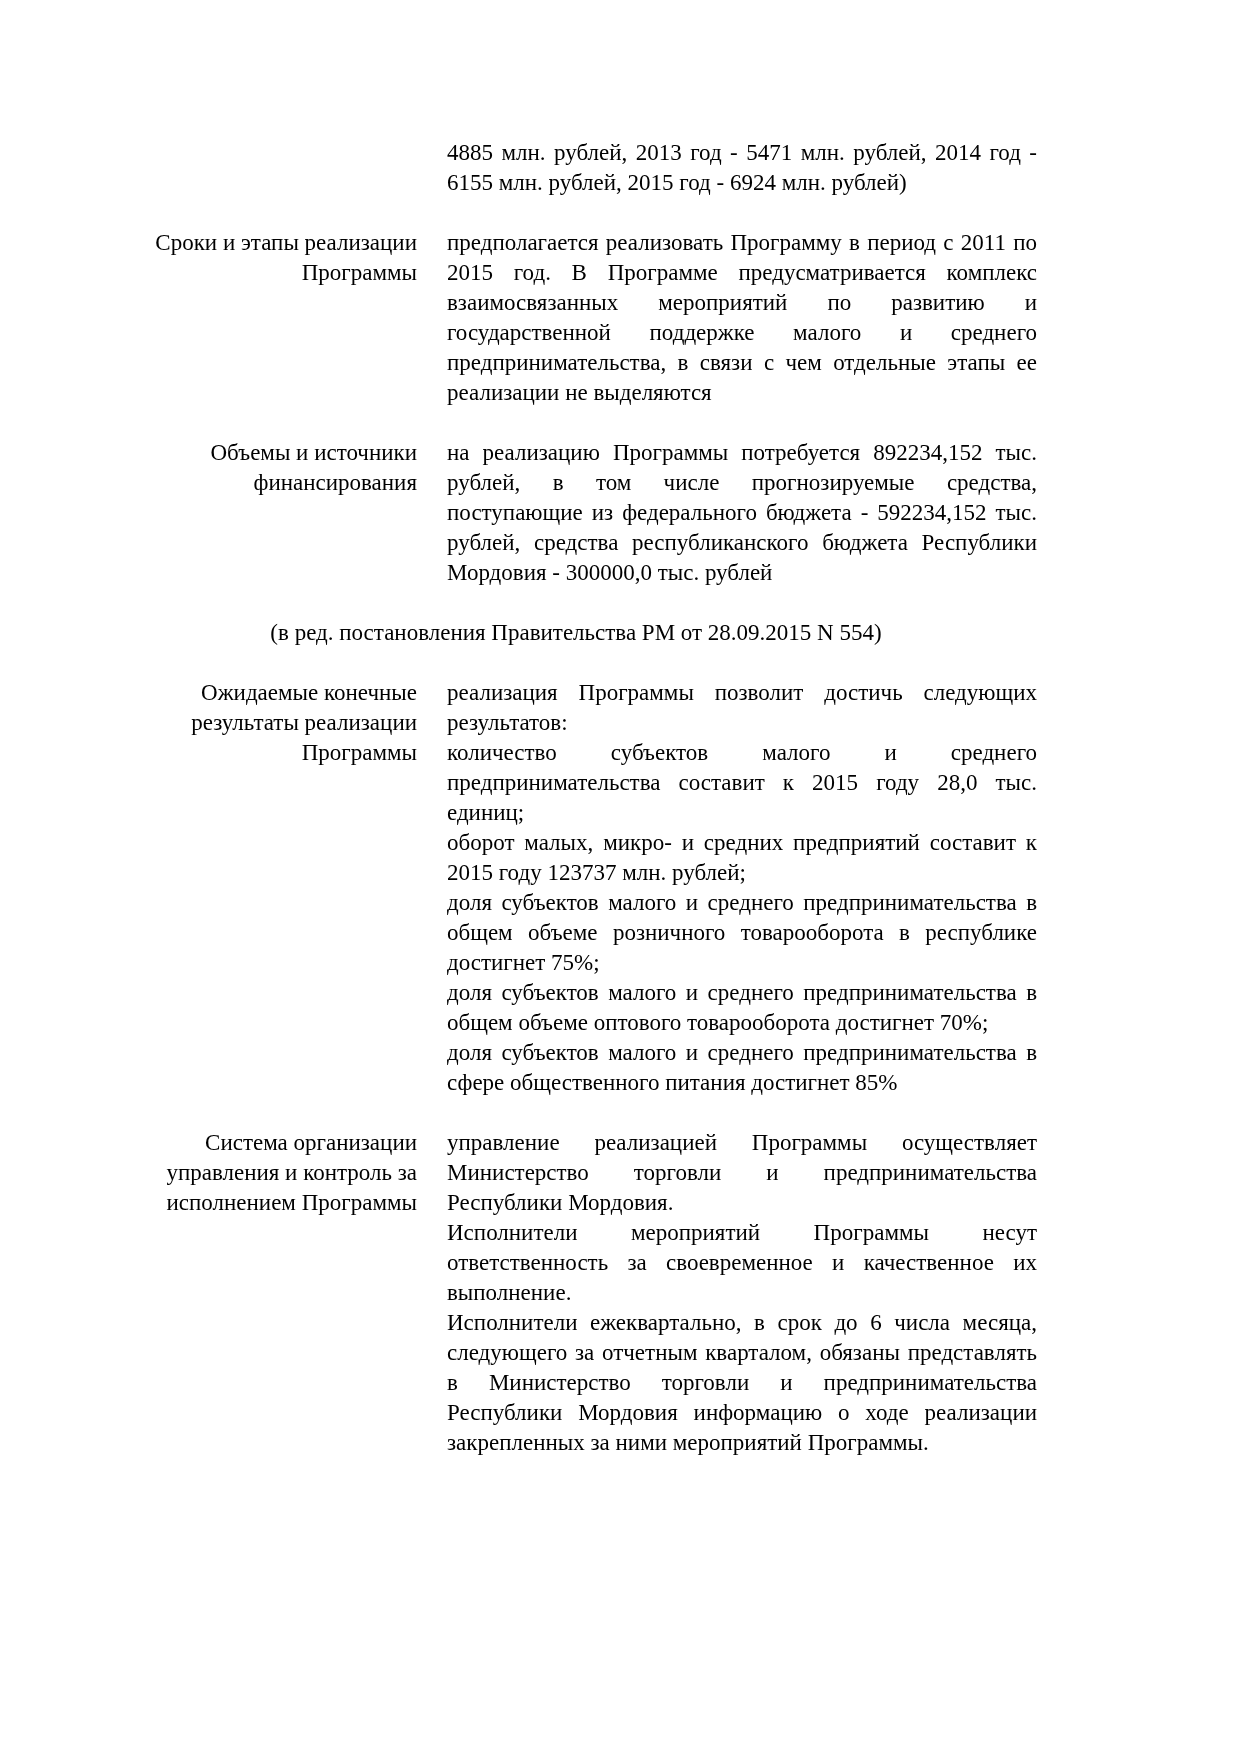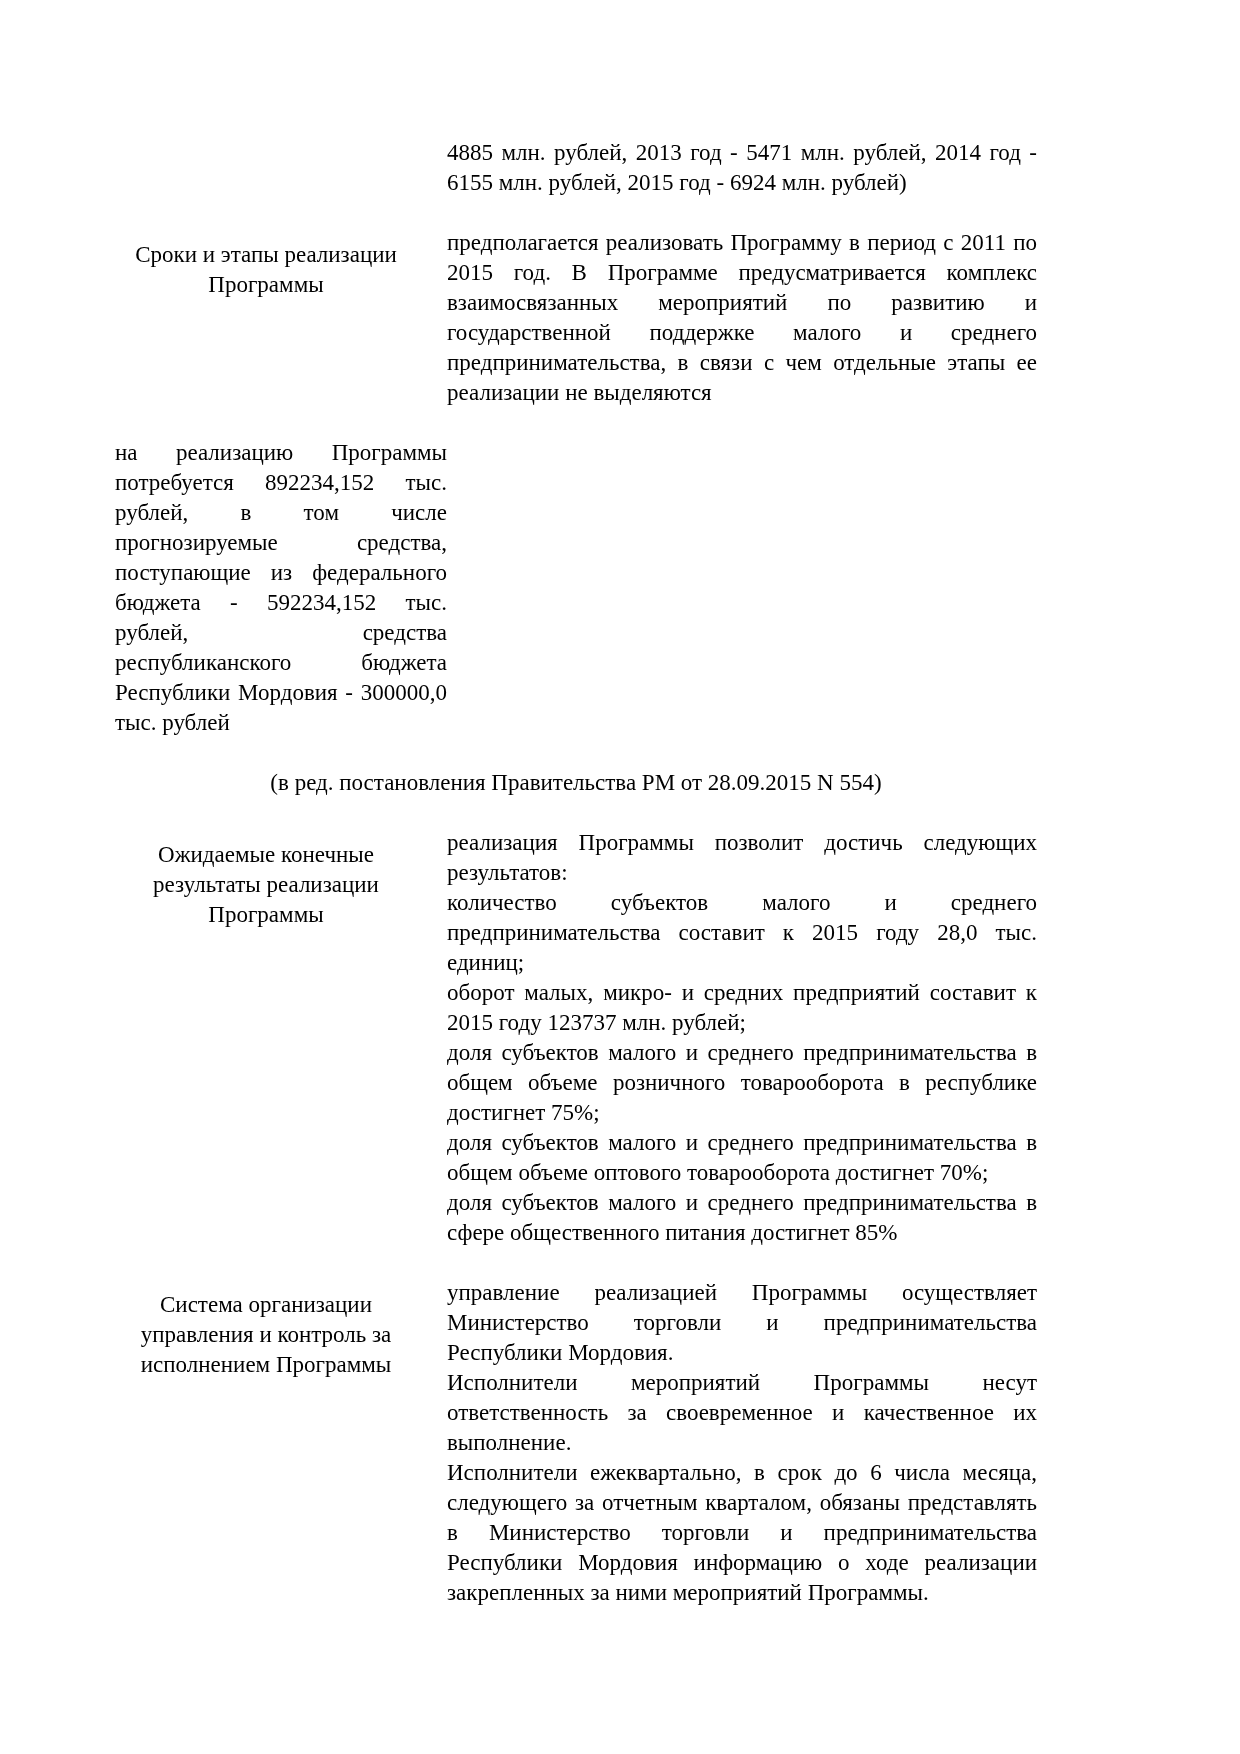--- a/index.html
+++ b/index.html
@@ -25,22 +25,21 @@
   }
 
   .row {
     display: grid;
     grid-template-columns: 332px 590px;
     margin-bottom: 30px;
   }
 
   .row-label {
     padding-right: 30px;
-    text-align: center;
-    margin-top: 12px;
+    text-align: right;
   }
 
   .row-content p {
     text-align: justify;
   }
 
   .amendment {
     margin: 30px 0 30px 0;
     text-align: center;
   }
@@ -62,20 +61,21 @@
   </div>
 
   <div class="row">
     <div class="row-label">Сроки и этапы реализации Программы</div>
     <div class="row-content">
       <p>предполагается реализовать Программу в период с 2011 по 2015 год. В Программе предусматривается комплекс взаимосвязанных мероприятий по развитию и государственной поддержке малого и среднего предпринимательства, в связи с чем отдельные этапы ее реализации не выделяются</p>
     </div>
   </div>
 
   <div class="row">
+    <div class="row-label">Объемы и источники финансирования</div>
     <div class="row-content">
       <p>на реализацию Программы потребуется 892234,152 тыс. рублей, в том числе прогнозируемые средства, поступающие из федерального бюджета - 592234,152 тыс. рублей, средства республиканского бюджета Республики Мордовия - 300000,0 тыс. рублей</p>
     </div>
   </div>
 
   <div class="amendment">(в ред. постановления Правительства РМ от 28.09.2015 N 554)</div>
 
   <div class="row">
     <div class="row-label">Ожидаемые конечные результаты реализации Программы</div>
     <div class="row-content">

